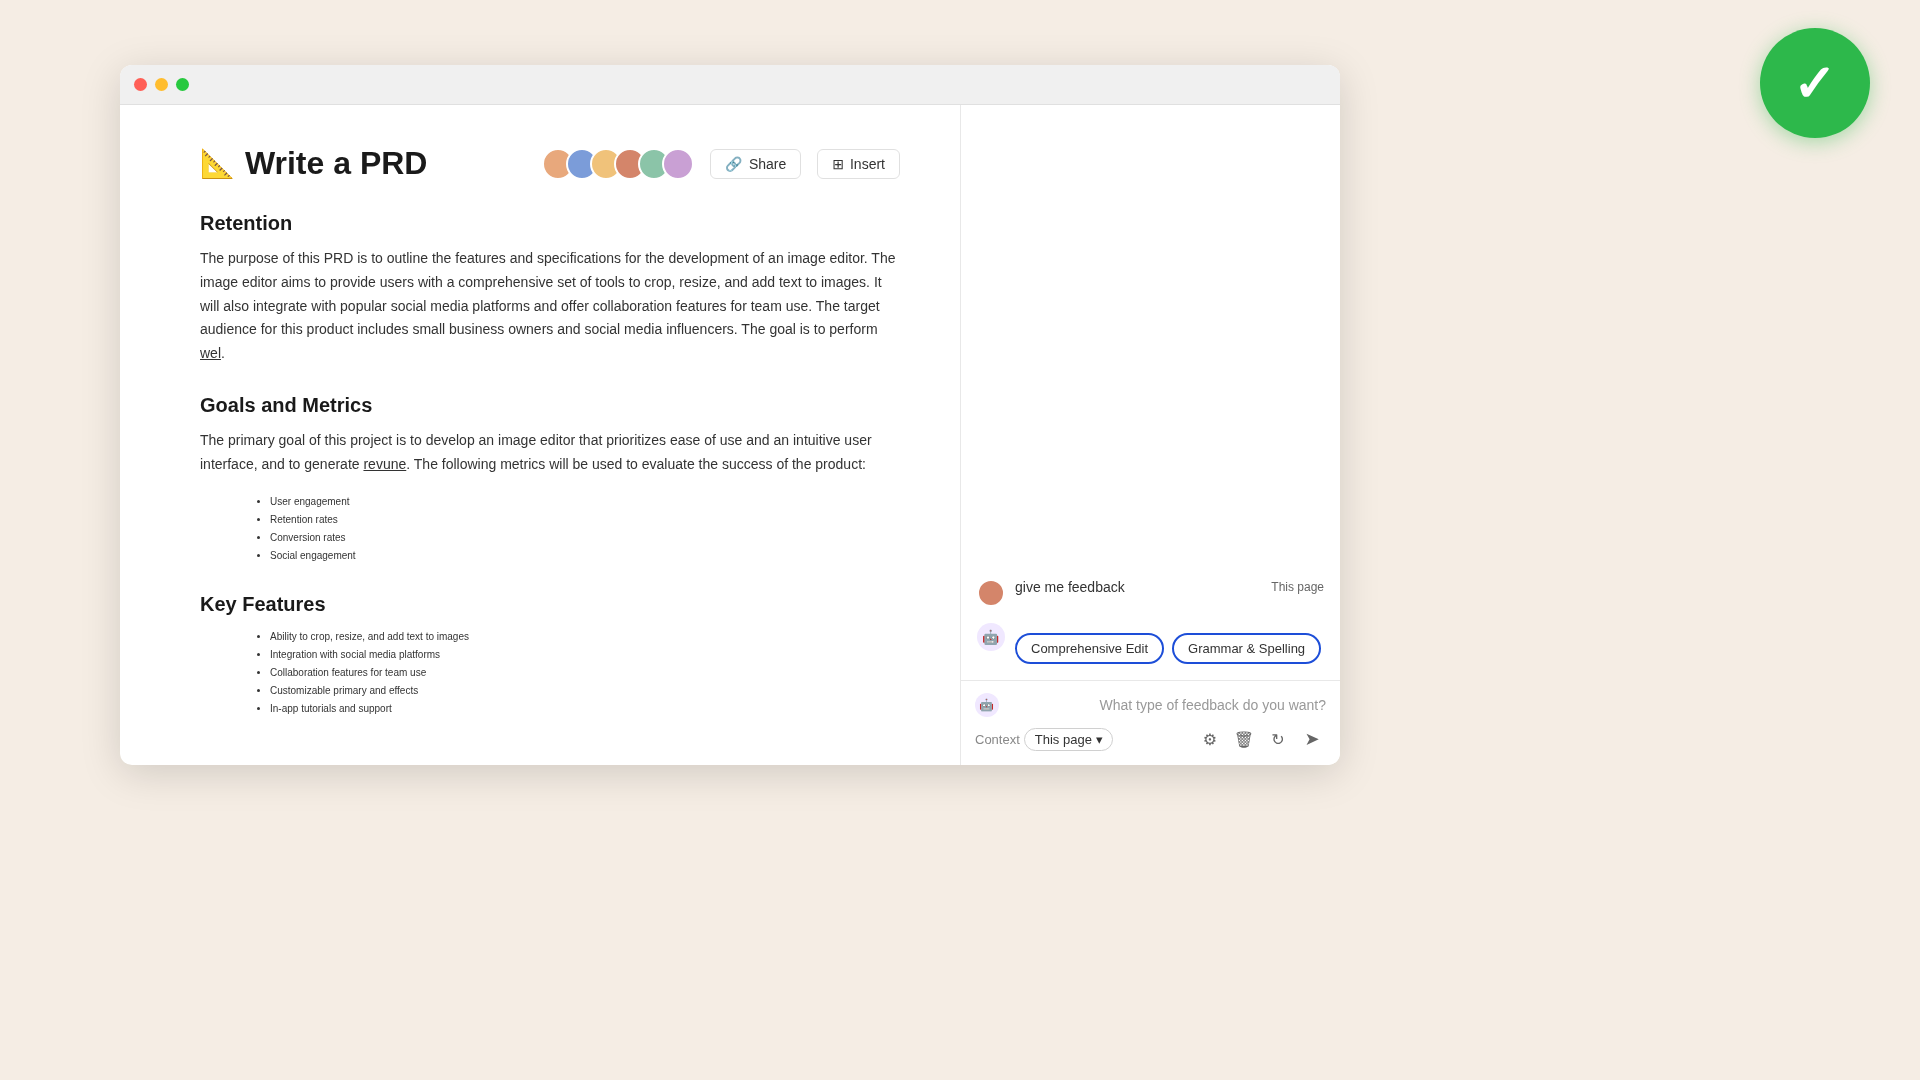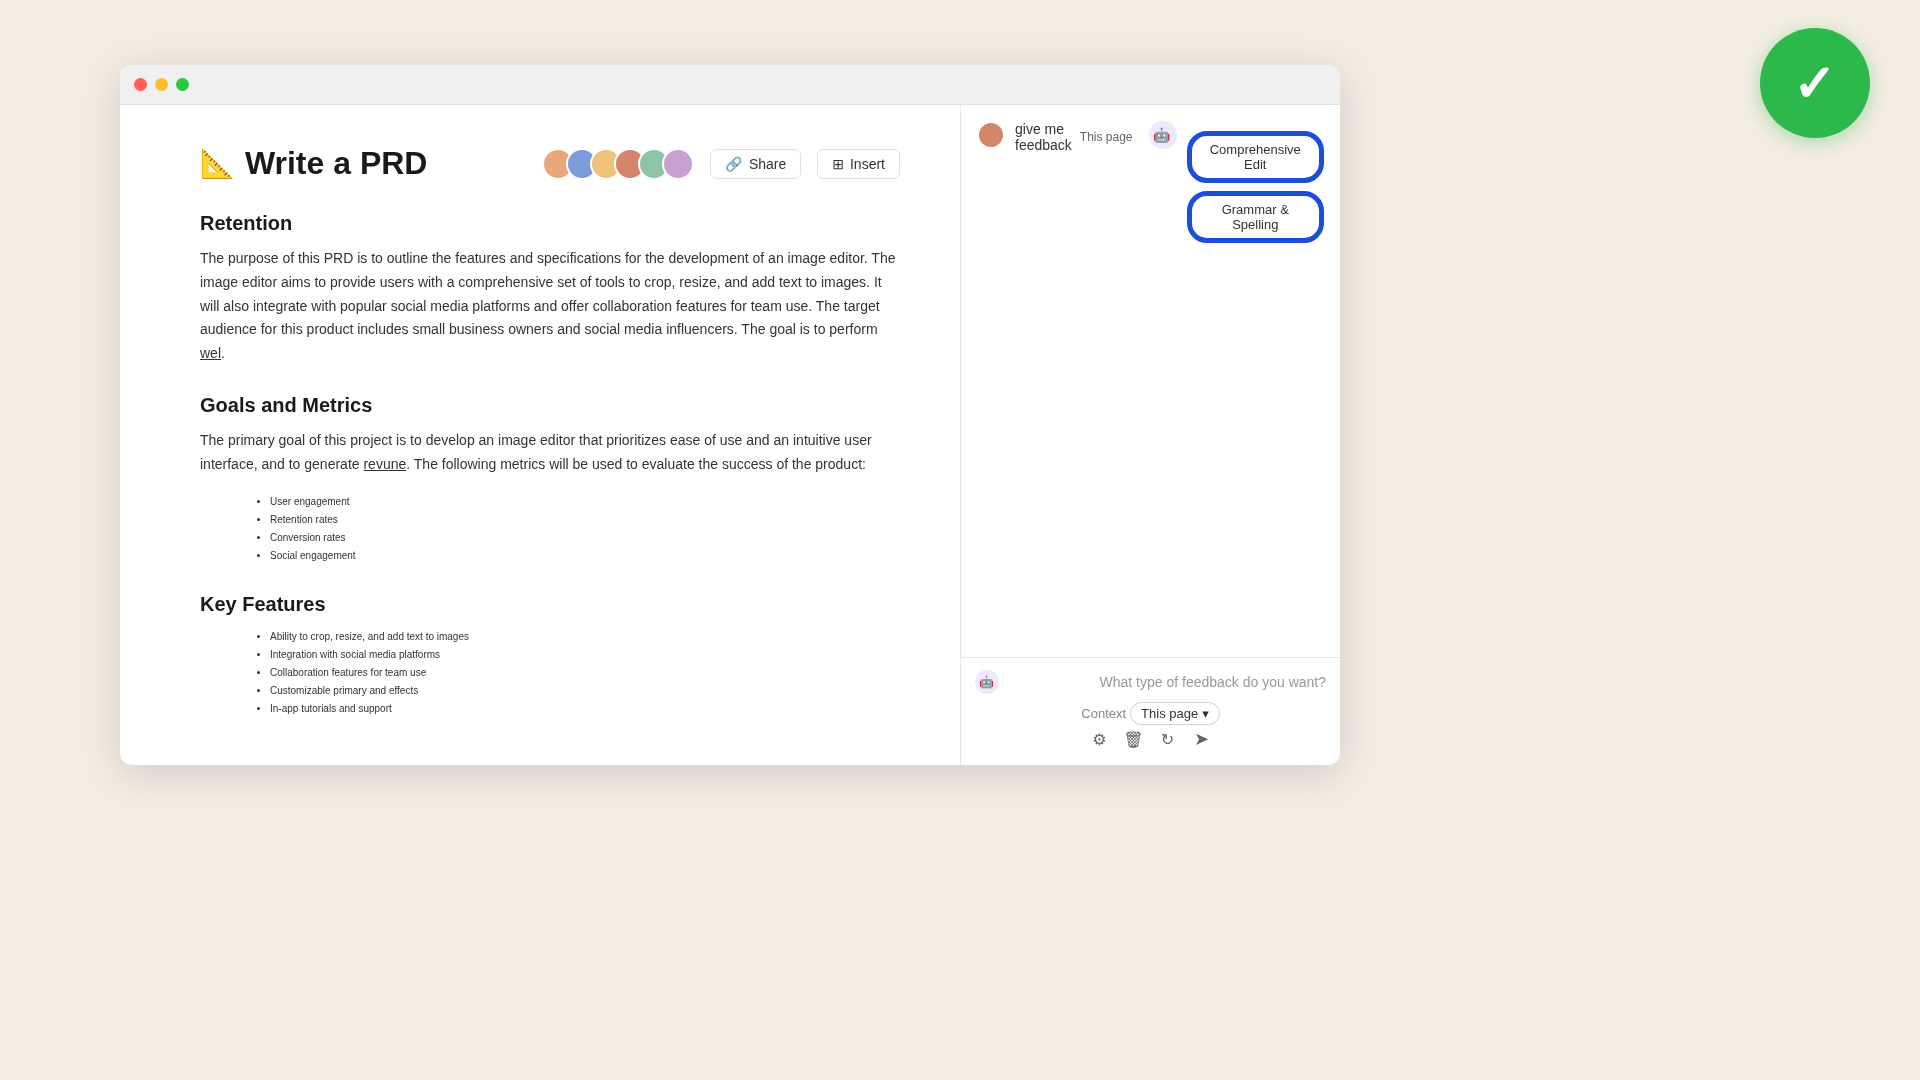--- a/index.html
+++ b/index.html
@@ -147,21 +147,21 @@
       display: flex;
       flex-direction: column;
       border-left: 1px solid #e8e8e8;
       background: #ffffff;
     }
     .chat-messages {
       flex: 1;
       overflow-y: auto;
       padding: 16px;
       display: flex;
-      flex-direction: row;
+      flex-direction: column;
       gap: 16px;
       justify-content: flex-end;
     }
     .message-row {
       display: flex;
       gap: 10px;
       align-items: flex-start;
     }
     .msg-avatar {
       width: 28px;
@@ -197,21 +197,21 @@
       flex: 1;
     }
     .suggestion-buttons {
       display: flex;
       gap: 8px;
       margin-top: 10px;
       flex-wrap: wrap;
     }
     .suggestion-btn {
       padding: 6px 14px;
-      border: 5px solid #1d4ed8;
+      border: 2px solid #1d4ed8;
       border-radius: 20px;
       background: white;
       font-size: 13px;
       cursor: pointer;
       color: #333;
     }
     .chat-input-area {
       border-top: 1px solid #e8e8e8;
       padding: 12px 14px;
     }
@@ -228,21 +228,20 @@
       color: #666;
       background: transparent;
       text-align: right;
     }
     .chat-input::placeholder { color: #999; }
     .chat-toolbar {
       display: flex;
       align-items: center;
       justify-content: space-between;
       margin-top: 8px;
-      flex-direction: column;
     }
     .context-selector {
       display: flex;
       align-items: center;
       gap: 4px;
       font-size: 13px;
       color: #555;
     }
     .context-label {
       color: #888;

